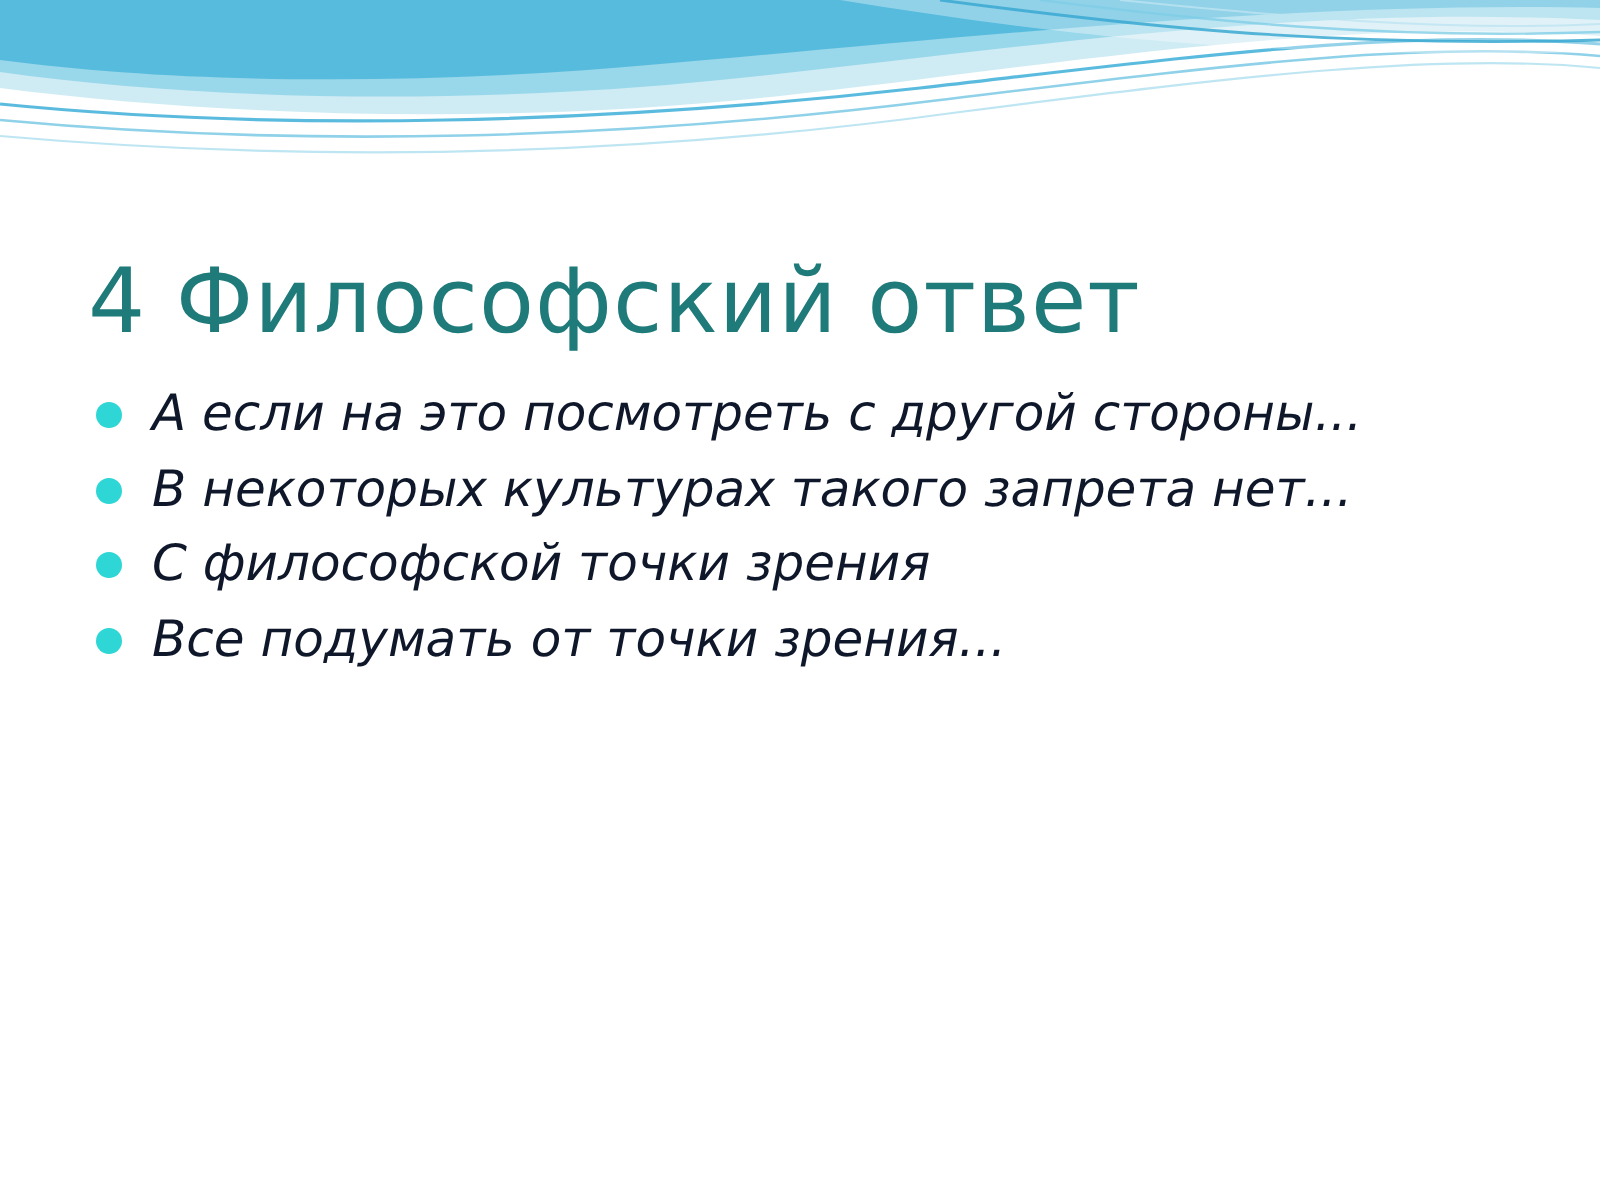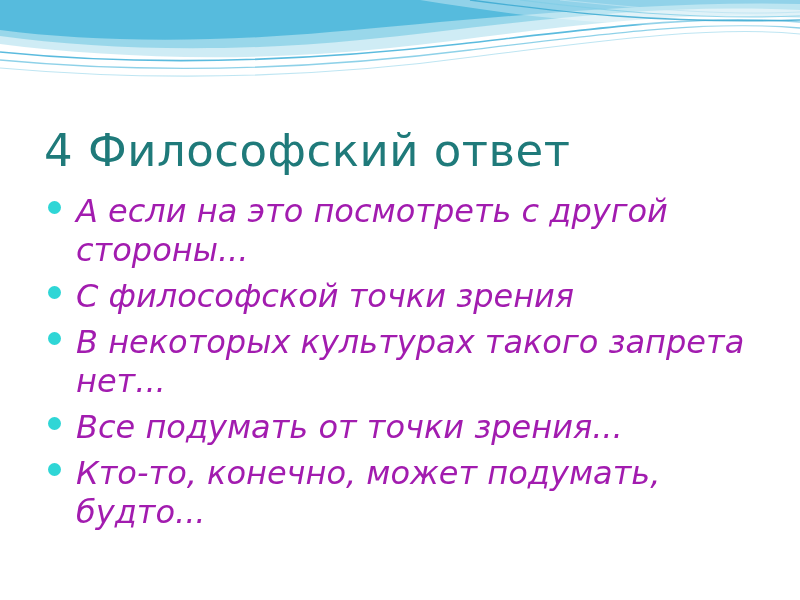--- a/index.html
+++ b/index.html
@@ -50,24 +50,24 @@
     top: 192px;
     width: 730px;
     list-style: none;
     margin: 0;
     padding: 0;
   }
   .bullet-item {
     position: relative;
     padding-left: 34px;
     margin-bottom: 7px;
-    font-size: 32px;
+    font-size: 25px;
     line-height: 1.22;
     font-style: italic;
-    color: #a21caf;
+    color: #0f172a;
     font-family: "DejaVu Sans", sans-serif;
   }
   .bullet-item .bullet-dot {
     position: absolute;
     left: 6px;
     top: 9px;
     width: 13px;
     height: 13px;
     border-radius: 50%;
     background: #2fd6d6;
@@ -99,29 +99,25 @@
 
   <h1 class="slide-title">4 Философский ответ</h1>
 
   <ul class="body-list">
     <li class="bullet-item">
       <span class="bullet-dot"></span>
       <span class="bullet-text">А если на это посмотреть с другой стороны...</span>
     </li>
     <li class="bullet-item">
       <span class="bullet-dot"></span>
+      <span class="bullet-text">В некоторых культурах такого запрета нет...</span>
+    </li>
+    <li class="bullet-item">
+      <span class="bullet-dot"></span>
       <span class="bullet-text">С философской точки зрения</span>
     </li>
     <li class="bullet-item">
       <span class="bullet-dot"></span>
-      <span class="bullet-text">В некоторых культурах такого запрета нет...</span>
-    </li>
-    <li class="bullet-item">
-      <span class="bullet-dot"></span>
       <span class="bullet-text">Все подумать от точки зрения...</span>
-    </li>
-    <li class="bullet-item">
-      <span class="bullet-dot"></span>
-      <span class="bullet-text">Кто-то, конечно, может подумать, будто...</span>
     </li>
   </ul>
 
 </div>
 
 </body></html>

